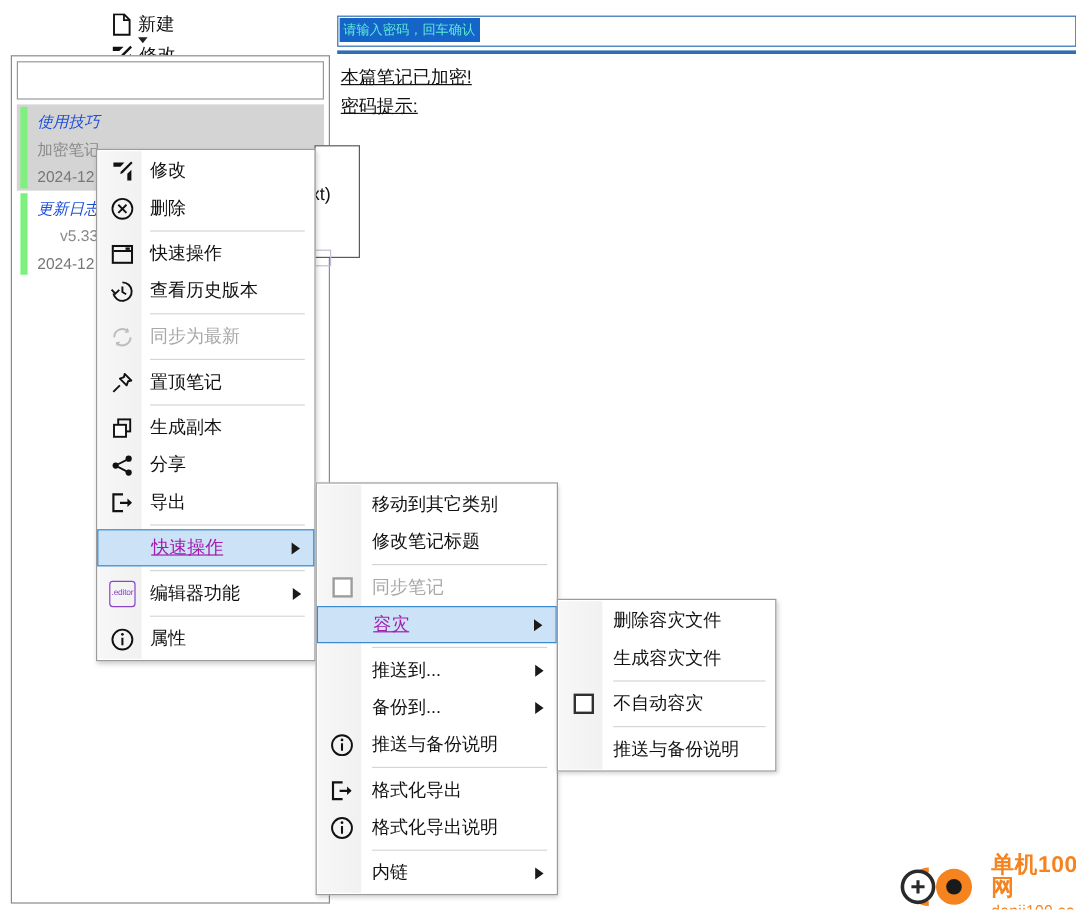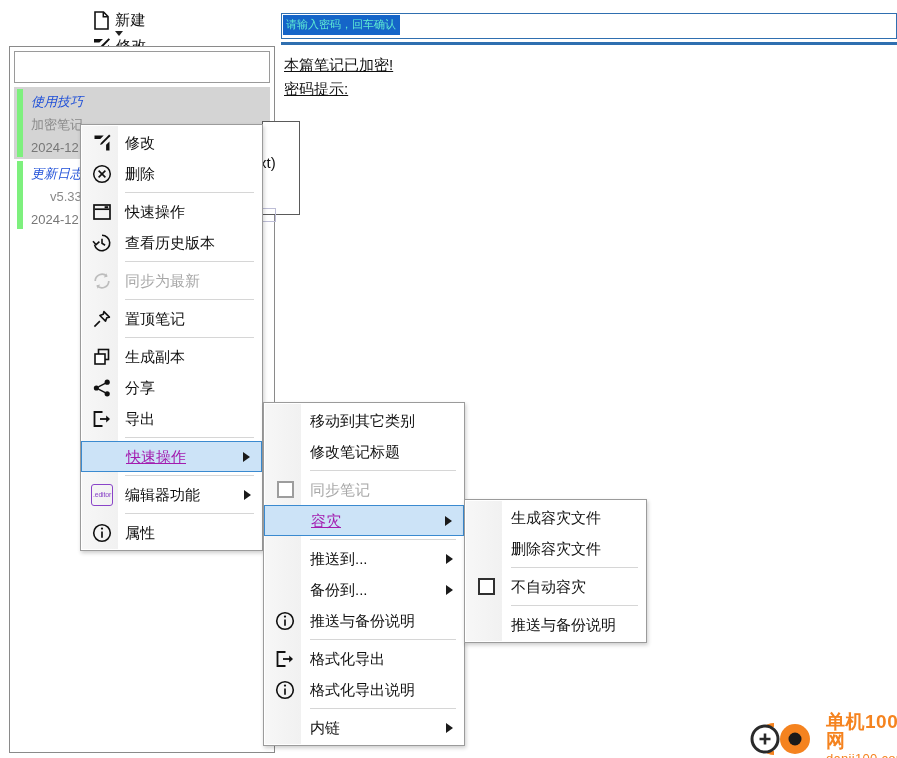--- a/index.html
+++ b/index.html
@@ -464,24 +464,24 @@
     <div class="mi">
       <span class="mi-text">内链</span>
       <span class="arrow"></span>
     </div>
   </div>
 
   <div class="menu wide" style="left:464px; top:499px; width:183px;">
     <div class="gutter"></div>
 
     <div class="mi">
+      <span class="mi-text">删除容灾文件</span>
+    </div>
+    <div class="mi">
       <span class="mi-text">生成容灾文件</span>
-    </div>
-    <div class="mi">
-      <span class="mi-text">删除容灾文件</span>
     </div>
 
     <div class="sep"></div>
 
     <div class="mi">
       <span class="mi-ic">
         <span class="chk"></span>
       </span>
       <span class="mi-text">不自动容灾</span>
     </div>

